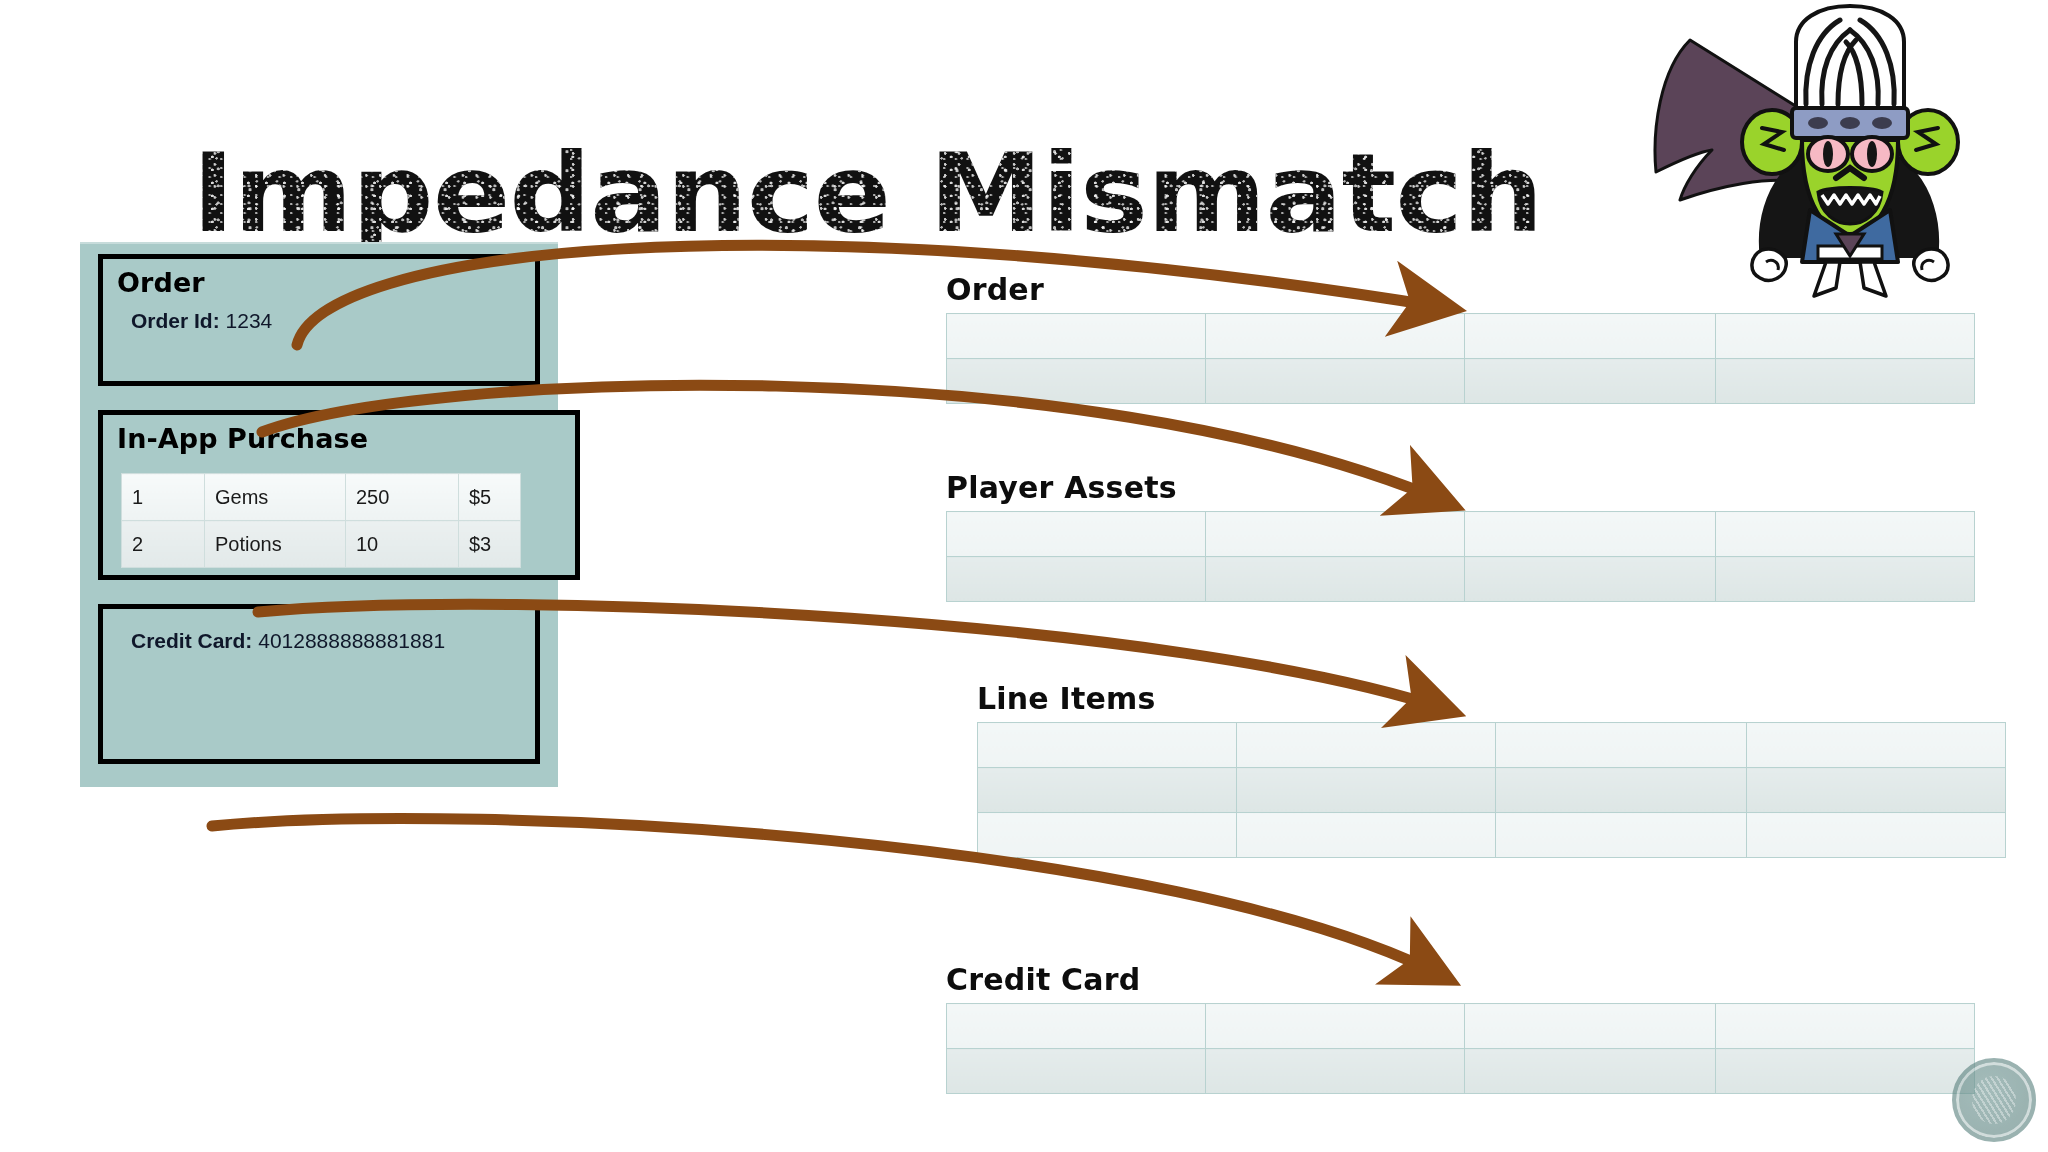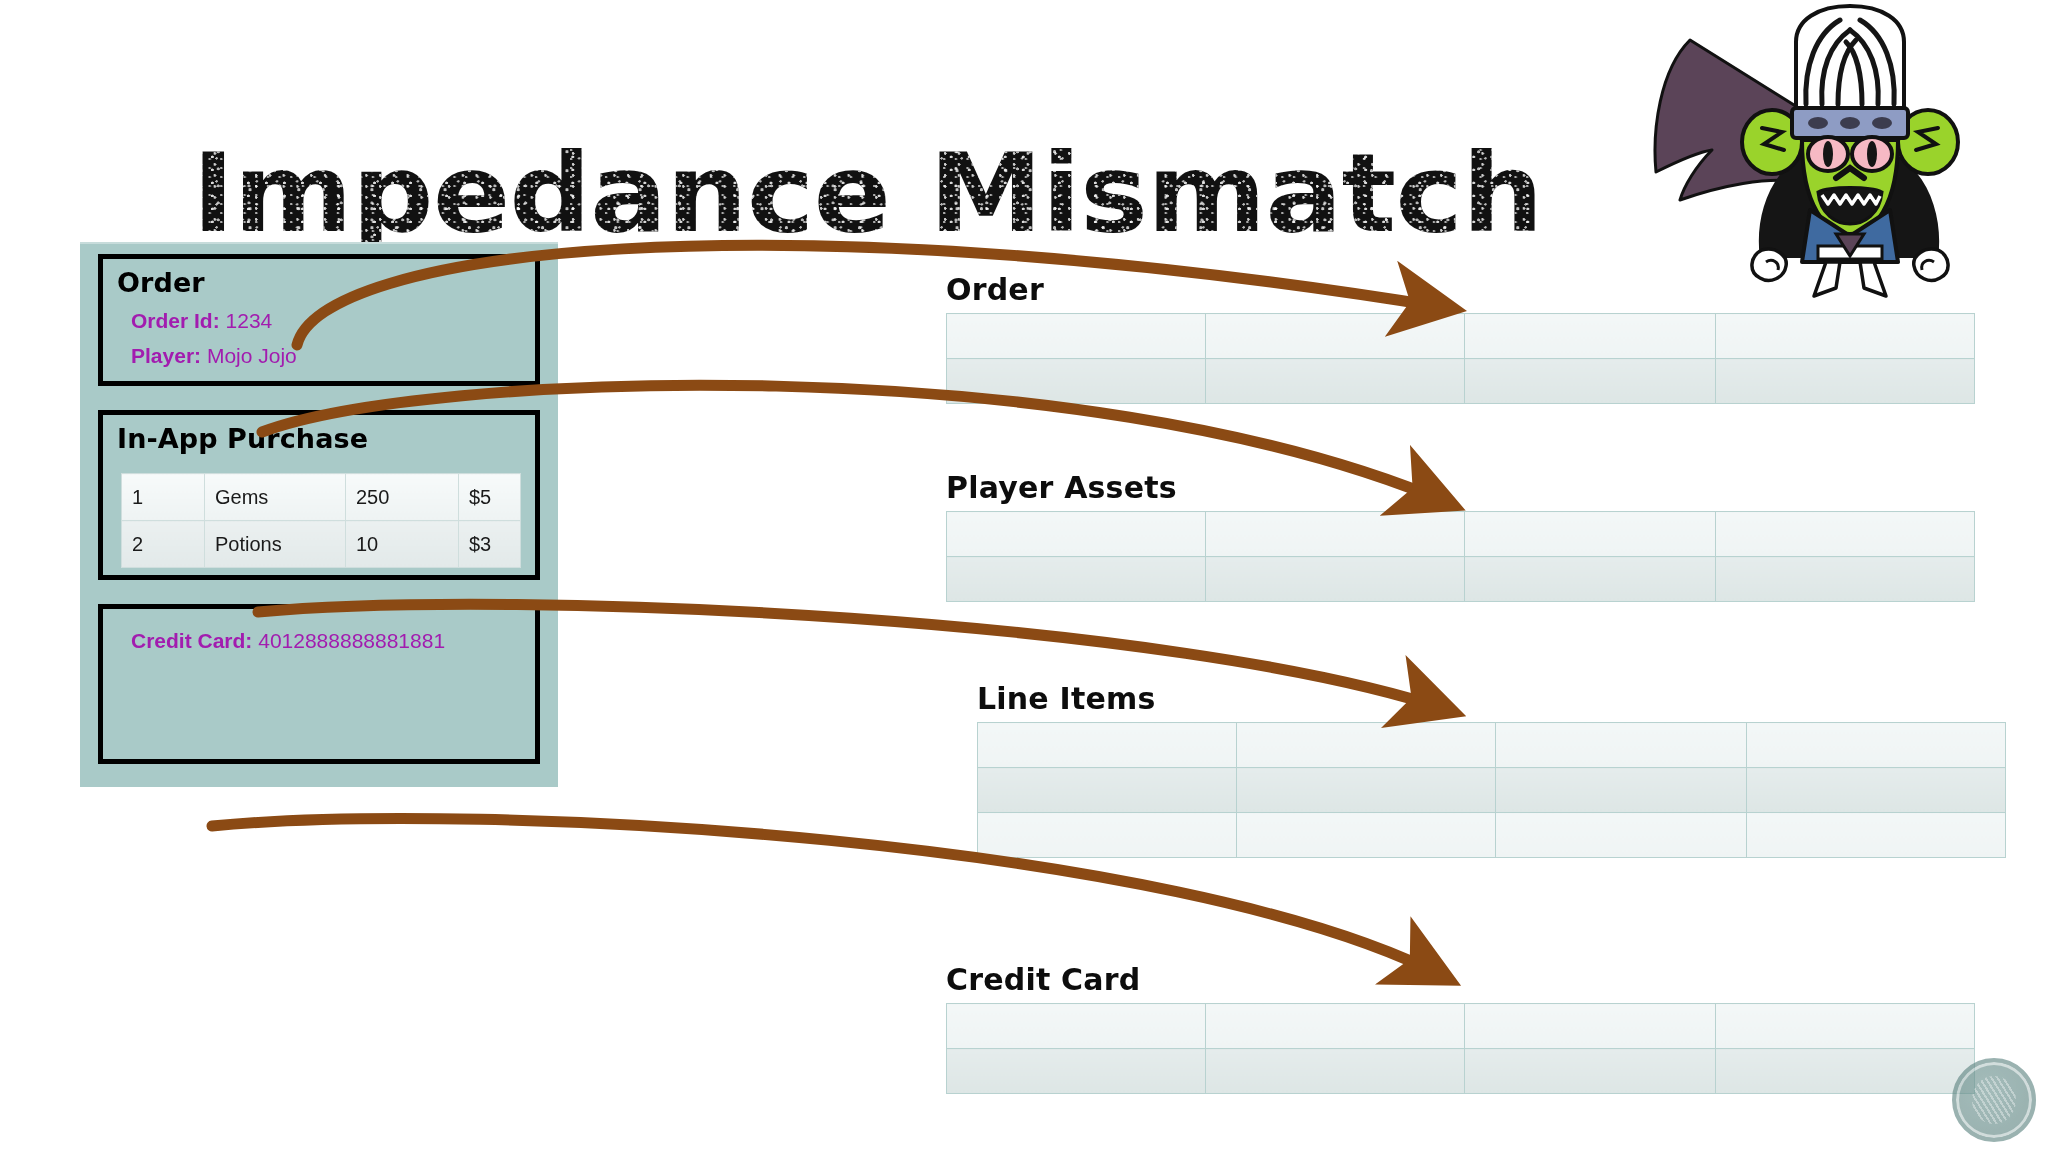--- a/index.html
+++ b/index.html
@@ -51,31 +51,31 @@
     background:#a9cac8;
     box-shadow:inset 0 2px 0 rgba(255,255,255,.35);
   }
   .objbox{
     position:absolute;left:18px;
     border:5px solid #000;
     background:#a9cac8;
     box-sizing:border-box;
   }
   #box-order{top:12px;width:442px;height:132px;}
-  #box-iap{top:168px;width:442px;height:170px;}
+  #box-iap{top:168px;width:482px;height:170px;}
   #box-financial{top:362px;width:442px;height:160px;}
 
   .objtitle{
     font-family:"DejaVu Sans", sans-serif;
     font-weight:700;font-size:27px;color:#000;
     margin:8px 0 0 14px;letter-spacing:.1px;
   }
   .kv{
     font-family:"Liberation Sans", sans-serif;
-    font-size:21px;color:#a21caf;margin:11px 0 0 28px;
+    font-size:21px;color:#0f172a;margin:11px 0 0 28px;
   }
   .kv b{font-weight:700;}
 
   
   #iap-table{
     position:absolute;left:18px;top:58px;
     border-collapse:collapse;width:400px;
     font-size:20px;color:#1a1a1a;
   }
   #iap-table td{
@@ -205,24 +205,20 @@
     </svg>
   </div>
 
   <div id="objpanel">
 
     <div class="objbox" id="box-order">
       <div class="objtitle">Order</div>
       <div class="kv">
         <b>Order Id:</b>
         <span>1234</span>
-      </div>
-      <div class="kv">
-        <b>Player:</b>
-        <span>Mojo Jojo</span>
       </div>
     </div>
 
     <div class="objbox" id="box-iap">
       <div class="objtitle">In-App Purchase</div>
       <table id="iap-table">
         <tbody>
           <tr>
             <td>1</td>
             <td>Gems</td>

